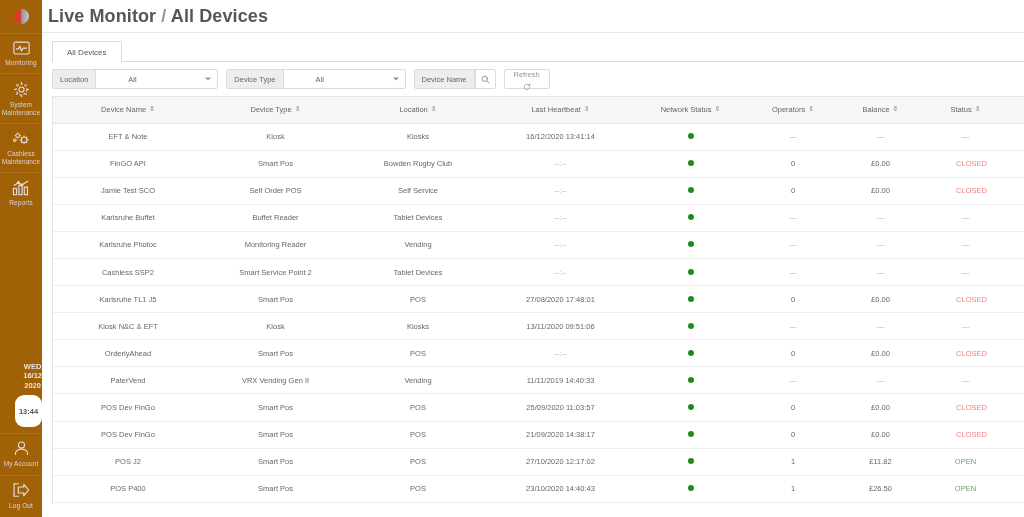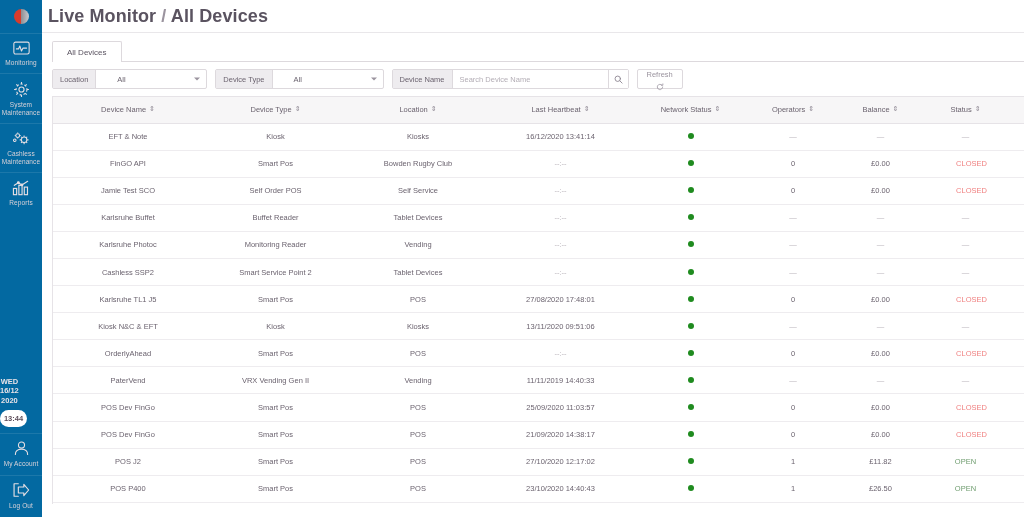--- a/index.html
+++ b/index.html
@@ -8,22 +8,22 @@
     overflow: hidden;
     background: #ffffff;
     font-family: "Liberation Sans", sans-serif;
     color: #5a5360;
   }
   #app { display: flex; width: 1024px; height: 517px; }
 
   
   #sidebar {
     width: 42px; height: 517px;
-    background: #0369a1;
-    display: flex; flex-direction: column; align-items: flex-start;
+    background: #a16207;
+    display: flex; flex-direction: column; align-items: flex-end;
     flex: 0 0 42px;
   }
   .sb-logo {
     height: 33px; width: 42px;
     display: flex; align-items: center; justify-content: center;
   }
   .logo-circle {
     width: 15px; height: 15px; border-radius: 50%;
     background: linear-gradient(90deg, #d93b2b 0%, #d93b2b 46%, #8d8d92 46%, #c9c9cd 100%);
   }
@@ -38,21 +38,21 @@
   .sb-label {
     color: #d9d2d8; font-size: 6.5px; line-height: 8px;
     text-align: center; letter-spacing: .1px;
   }
   .sb-spacer { flex: 1 1 auto; width: 42px; }
   .sb-date {
     color: #e8e2e7; font-size: 7.5px; line-height: 9.5px;
     text-align: center; font-weight: bold; padding: 3px 0 5px;
   }
   .sb-clock {
-    width: 27px; height: 17px; border-radius: 9px;
+    width: 27px; height: 32px; border-radius: 9px;
     background: #fff; color: #5e4f5b;
     font-size: 7.5px; font-weight: bold;
     display: flex; align-items: center; justify-content: center;
     margin-bottom: 6px;
   }
   .sb-bottom-item {
     width: 42px; padding: 6px 1px 7px;
     display: flex; flex-direction: column; align-items: center;
     border-top: 1px solid rgba(255,255,255,0.10);
     cursor: pointer;
@@ -88,21 +88,21 @@
   #filters { display: flex; align-items: center; gap: 8px; padding: 7px 0 7px 0; }
   .fgroup { display: flex; align-items: stretch; border: 1px solid #ddd9dd; border-radius: 2px; height: 20px; background: #fff; }
   .fgroup .flabel {
     background: #eeecef; color: #6b636f; font-size: 7.5px;
     display: flex; align-items: center; padding: 0 7px;
     border-right: 1px solid #ddd9dd; white-space: nowrap;
   }
   .fselect {
     position: relative; width: 110px;
     display: flex; align-items: center;
-    font-size: 7.5px; color: #6b636f; padding: 0 21px; cursor: pointer;
+    font-size: 7.5px; color: #6b636f; padding: 0 21px; cursor: pointer; margin-left: 11px;
   }
   .fselect .caret {
     position: absolute; right: 6px; top: 50%;
     transform: translateY(-50%);
     width: 0; height: 0;
     border-left: 3px solid transparent; border-right: 3px solid transparent;
     border-top: 3.5px solid #9b949f;
   }
   .ftext {
     width: 155px; border: none; outline: none; height: 18px;
@@ -283,21 +283,20 @@
         <div class="fgroup">
           <span class="flabel">Device Type</span>
           <div class="fselect">
             <span>All</span>
             <span class="caret"></span>
           </div>
         </div>
 
         <div class="fgroup">
           <span class="flabel">Device Name</span>
-          <input class="ftext" type="text" placeholder="Search Device Name" value="" style="">
           <div class="fsearch-btn">
             <span>
               <svg width="9" height="9" viewBox="0 0 12 12">
                 <g fill="none" stroke="#8d8692" stroke-width="1.2" stroke-linecap="round">
                   <circle cx="5" cy="5" r="3.6"></circle>
                     <path d="M7.8 7.8l3 3"></path>
                 </g>
               </svg>
             </span>
           </div>

